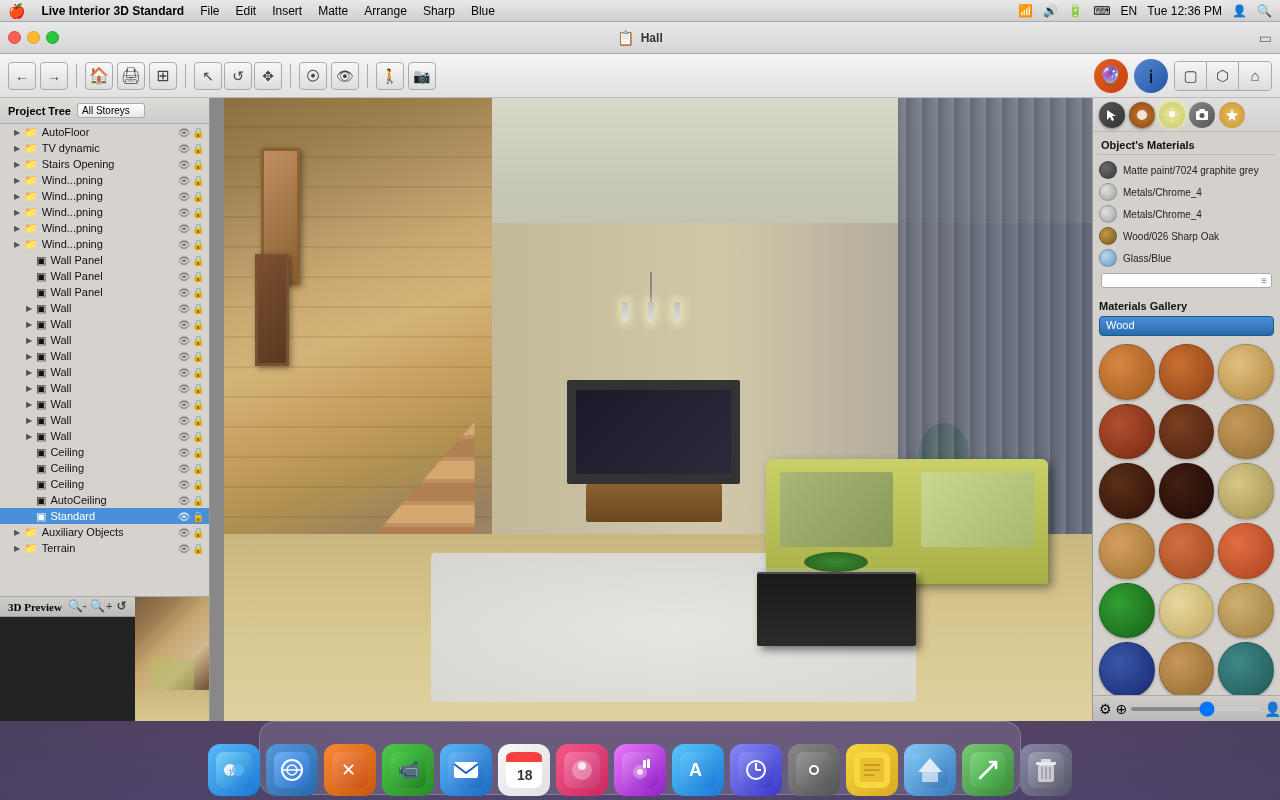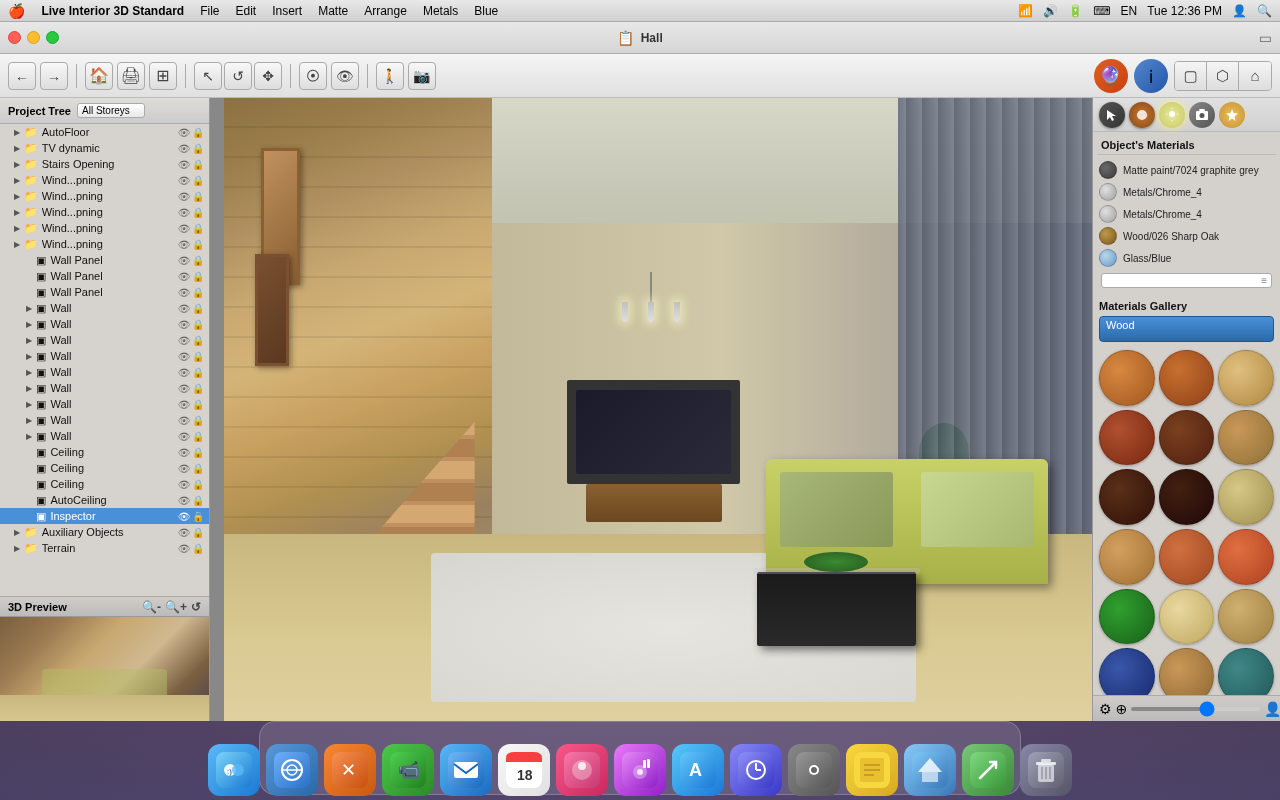--- a/index.html
+++ b/index.html
@@ -204,21 +204,22 @@
     }
     .tree-indent-1 { padding-left: 12px; }
     .tree-indent-2 { padding-left: 24px; }
 
     
     .preview-section {
       height: 125px;
       border-top: 1px solid #aaa;
       background: #222;
       display: flex;
-      flex-direction: column;
+      flex-direction: row;
+      font-family: Liberation Serif, serif;
     }
     .preview-header {
       height: 20px;
       background: linear-gradient(to bottom, #d0cdc8, #bbb);
       border-bottom: 1px solid #999;
       display: flex;
       align-items: center;
       padding: 0 8px;
       gap: 6px;
       font-size: 11px;
@@ -396,21 +397,21 @@
       display: flex;
       padding: 0 6px 4px;
     }
     .gallery-select {
       flex: 1;
       font-size: 11px;
       background: linear-gradient(to bottom, #4a90d9, #2a6aaa);
       color: #fff;
       border: 1px solid #1a5a90;
       border-radius: 4px;
-      padding: 2px 20px 10px 6px;
+      padding: 2px 20px 4px 6px;
       appearance: none;
       cursor: pointer;
     }
     .gallery-grid {
       flex: 1;
       display: grid;
       grid-template-columns: repeat(3, 1fr);
       gap: 4px;
       padding: 4px 6px;
       overflow-y: auto;
@@ -611,21 +612,21 @@
 <body>
 
 <div class="menu-bar">
   <span class="menu-bar-apple">🍎</span>
   <span class="menu-bar-item app-name">Live Interior 3D Standard</span>
   <span class="menu-bar-item">File</span>
   <span class="menu-bar-item">Edit</span>
   <span class="menu-bar-item">Insert</span>
   <span class="menu-bar-item">Matte</span>
   <span class="menu-bar-item">Arrange</span>
-  <span class="menu-bar-item">Metals</span>
+  <span class="menu-bar-item">Sharp</span>
   <span class="menu-bar-item">Blue</span>
   <div class="menu-bar-right">
     <span>📶</span>
     <span>🔊</span>
     <span>🔋</span>
     <span>⌨</span>
     <span>EN</span>
     <span>Tue 12:36 PM</span>
     <span>👤</span>
     <span>🔍</span>
@@ -916,21 +917,21 @@
             <span class="tree-folder-icon">▣</span>
             <span class="tree-label">AutoCeiling</span>
             <div class="tree-icons">
               <span>👁</span>
               <span>🔒</span>
             </div>
           </div>
           <div class="tree-item tree-indent-2 selected">
             <span class="tree-arrow"> </span>
             <span class="tree-folder-icon">▣</span>
-            <span class="tree-label">Inspector</span>
+            <span class="tree-label">Standard</span>
             <div class="tree-icons">
               <span>👁</span>
               <span>🔒</span>
             </div>
           </div>
 
           <div class="tree-item tree-indent-1">
             <span class="tree-arrow">▶</span>
             <span class="tree-folder-icon">📁</span>
             <span class="tree-label">Auxiliary Objects</span>

